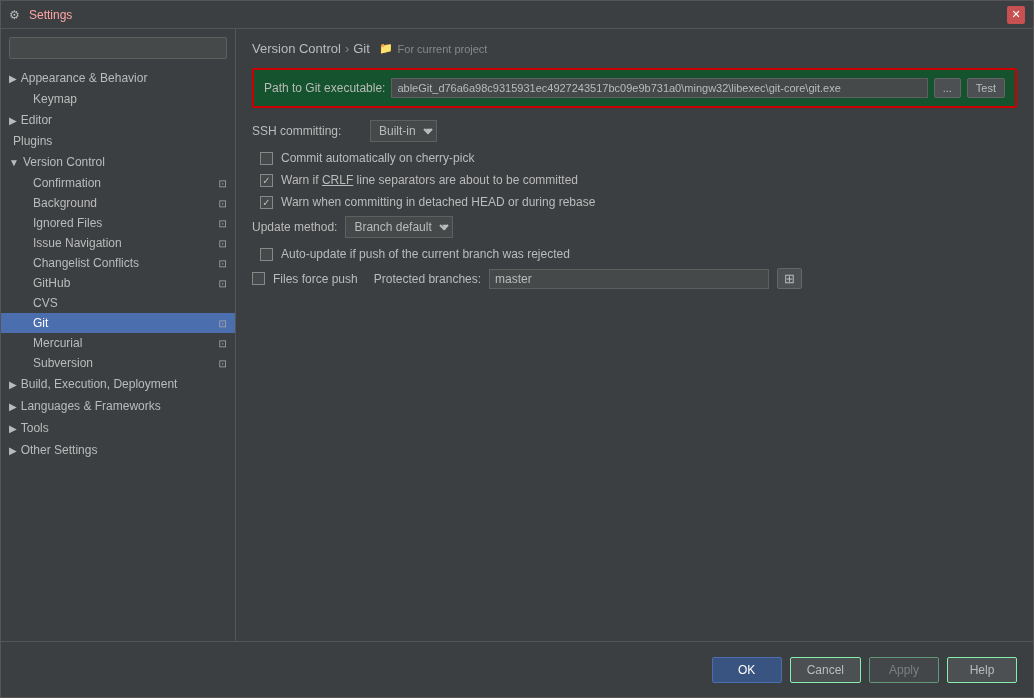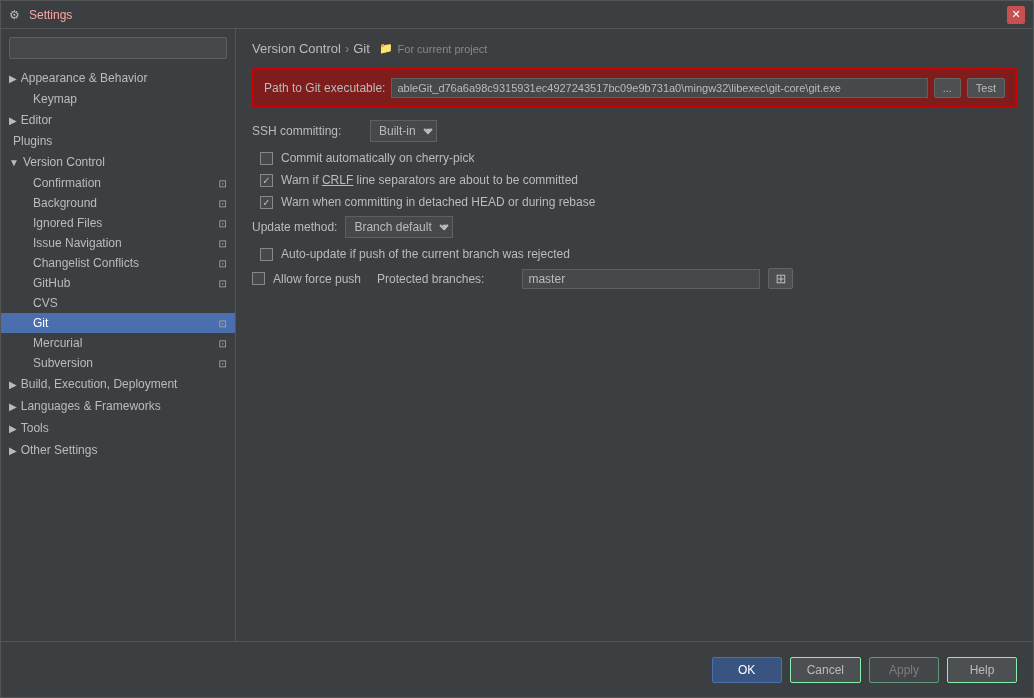--- a/index.html
+++ b/index.html
@@ -125,21 +125,21 @@
       align-items: center;
       gap: 4px;
     }
     .breadcrumb .sep { color: #888; }
     .breadcrumb .folder-icon { color: #888; font-size: 11px; }
     .git-path-box {
       border: 2px solid #cc0000;
       border-radius: 2px;
       padding: 8px 10px;
       margin-bottom: 12px;
-      background: #7f1d1d;
+      background: #14532d;
     }
     .git-path-row {
       display: flex;
       align-items: center;
       gap: 6px;
     }
     .git-path-label {
       color: #bbbbbb;
       font-size: 12px;
       white-space: nowrap;
@@ -239,22 +239,21 @@
       margin-bottom: 6px;
     }
     .protected-label { font-size: 12px; color: #bbbbbb; white-space: nowrap; }
     .protected-input {
       background: #45494a;
       border: 1px solid #5e6060;
       color: #bbbbbb;
       font-size: 12px;
       padding: 2px 5px;
       outline: none;
-      width: 238px;
-      margin-left: 30px;
+      width: 280px;
     }
     .btn-icon {
       background: #4c5052;
       border: 1px solid #646666;
       color: #bbbbbb;
       font-size: 13px;
       padding: 2px 6px;
       cursor: pointer;
       border-radius: 2px;
     }
@@ -454,21 +453,21 @@
         </div>
       </div>
 
       <div class="option-row">
         <div class="checkbox"></div>
         <span class="option-label">Auto-update if push of the current branch was rejected</span>
       </div>
 
       <div class="protected-row">
         <div class="checkbox"></div>
-        <span class="option-label" style="margin-right:8px;">Allow force push</span>
+        <span class="option-label" style="margin-right:8px;">Files force push</span>
         <span class="protected-label">Protected branches:</span>
         <input class="protected-input" type="text" value="master" style="">
         <button class="btn-icon">⊞</button>
       </div>
     </div>
   </div>
 
   <div class="footer">
     <button class="btn-footer primary">OK</button>
     <button class="btn-footer">Cancel</button>

